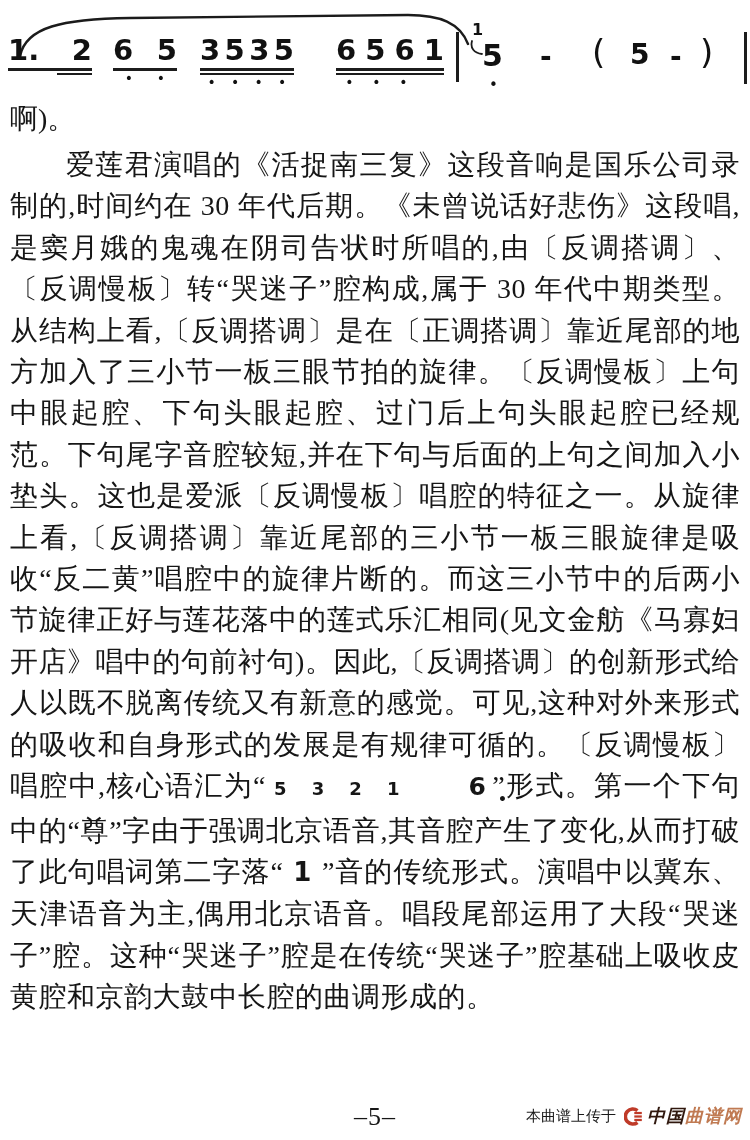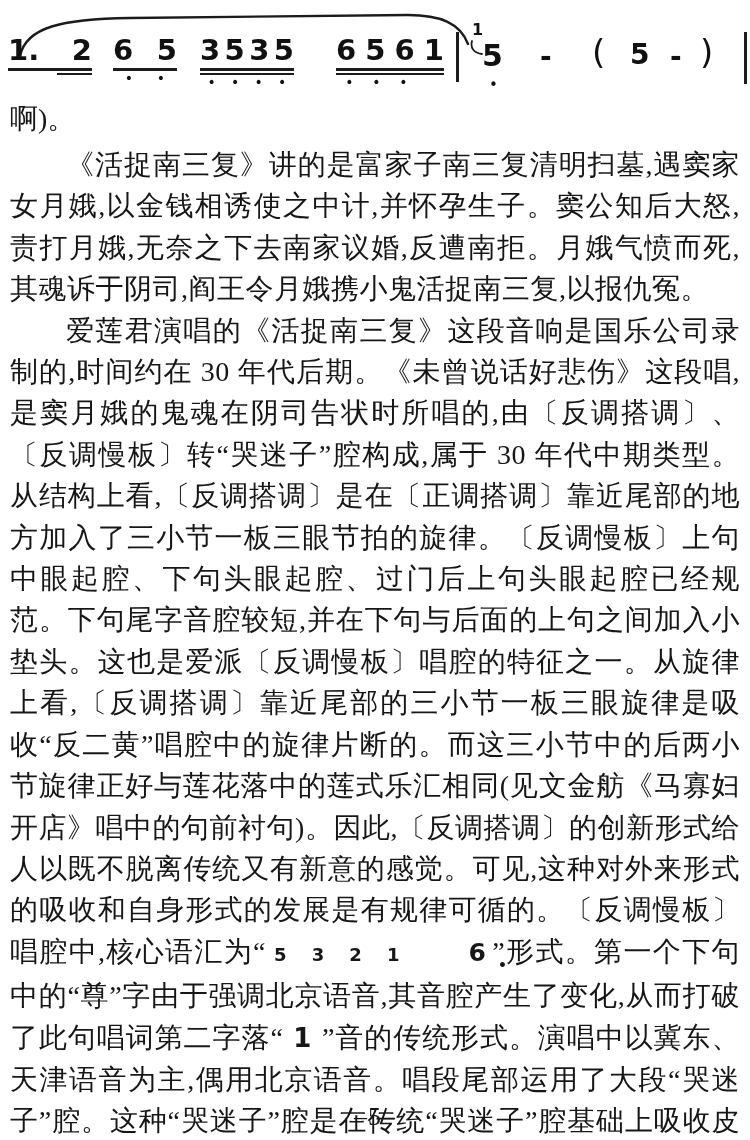--- a/index.html
+++ b/index.html
@@ -137,21 +137,30 @@
     <span class="pnote">5</span>
     <span class="pdash">-</span>
     <span class="paren" style="left:700px">)</span>
 
     <div class="barline" style="left:744px;height:52px"></div>
   </div>
 
   <div class="lyric">啊)。</div>
 
   <div class="bodytext">
-    <p>《活捉南三复》讲的是富家子南三复清明扫墓,遇窦家女月娥,以金钱相诱使之中计,并怀孕生子。窦公知后大怒,责打月娥,无奈之下去南家议婚,反遭南拒。月娥气愤而死,其魂诉于阴司,阎王令月娥携小鬼活捉南三复,以报仇冤。</p>
     <p><span>爱莲君演唱的《活捉南三复》这段音响是国乐公司录制的,时间约在 30 年代后期。《未曾说话好悲伤》这段唱,是窦月娥的鬼魂在阴司告状时所唱的,由〔反调搭调〕、〔反调慢板〕转“哭迷子”腔构成,属于 30 年代中期类型。从结构上看,〔反调搭调〕是在〔正调搭调〕靠近尾部的地方加入了三小节一板三眼节拍的旋律。〔反调慢板〕上句中眼起腔、下句头眼起腔、过门后上句头眼起腔已经规范。下句尾字音腔较短,并在下句与后面的上句之间加入小垫头。这也是爱派〔反调慢板〕唱腔的特征之一。从旋律上看,〔反调搭调〕靠近尾部的三小节一板三眼旋律是吸收“反二黄”唱腔中的旋律片断的。而这三小节中的后两小节旋律正好与莲花落中的莲式乐汇相同(见文金舫《马寡妇开店》唱中的句前衬句)。因此,〔反调搭调〕的创新形式给人以既不脱离传统又有新意的感觉。可见,这种对外来形式的吸收和自身形式的发展是有规律可循的。〔反调慢板〕唱腔中,核心语汇为“</span><span class="notation-inline">5 3 2 1</span><span class="low6"><span>6</span><span class="bdot">•</span></span><span>”形式。第一个下句中的“尊”字由于强调北京语音,其音腔产生了变化,从而打破了此句唱词第二字落“</span><span class="bold-digit">1</span><span>”音的传统形式。演唱中以冀东、天津语音为主,偶用北京语音。唱段尾部运用了大段“哭迷子”腔。这种“哭迷子”腔是在传统“哭迷子”腔基础上吸收皮黄腔和京韵大鼓中长腔的曲调形成的。</span></p>
   </div>
 
   <div class="footer">
     <div class="pageno">–5–</div>
+    <div class="wm">
+      <span class="wm-prefix">本曲谱上传于</span>
+      <svg class="wm-logo" width="19" height="19" viewBox="0 0 24 24">
+        <path d="M17 4.5 A 9.5 9.5 0 1 0 17 19.5" fill="none" stroke="#bf3a28" stroke-width="4.6"></path>
+        <rect x="13" y="6.2" width="9.5" height="2.8" fill="#bf3a28"></rect>
+        <rect x="13" y="10.6" width="9.5" height="2.8" fill="#bf3a28"></rect>
+        <rect x="13" y="15.0" width="9.5" height="2.8" fill="#bf3a28"></rect>
+      </svg>
+      <span class="wm-site"><span class="cn">中国</span><span class="qp">曲谱网</span></span>
+    </div>
   </div>
 
 </div>
 
 </body></html>

